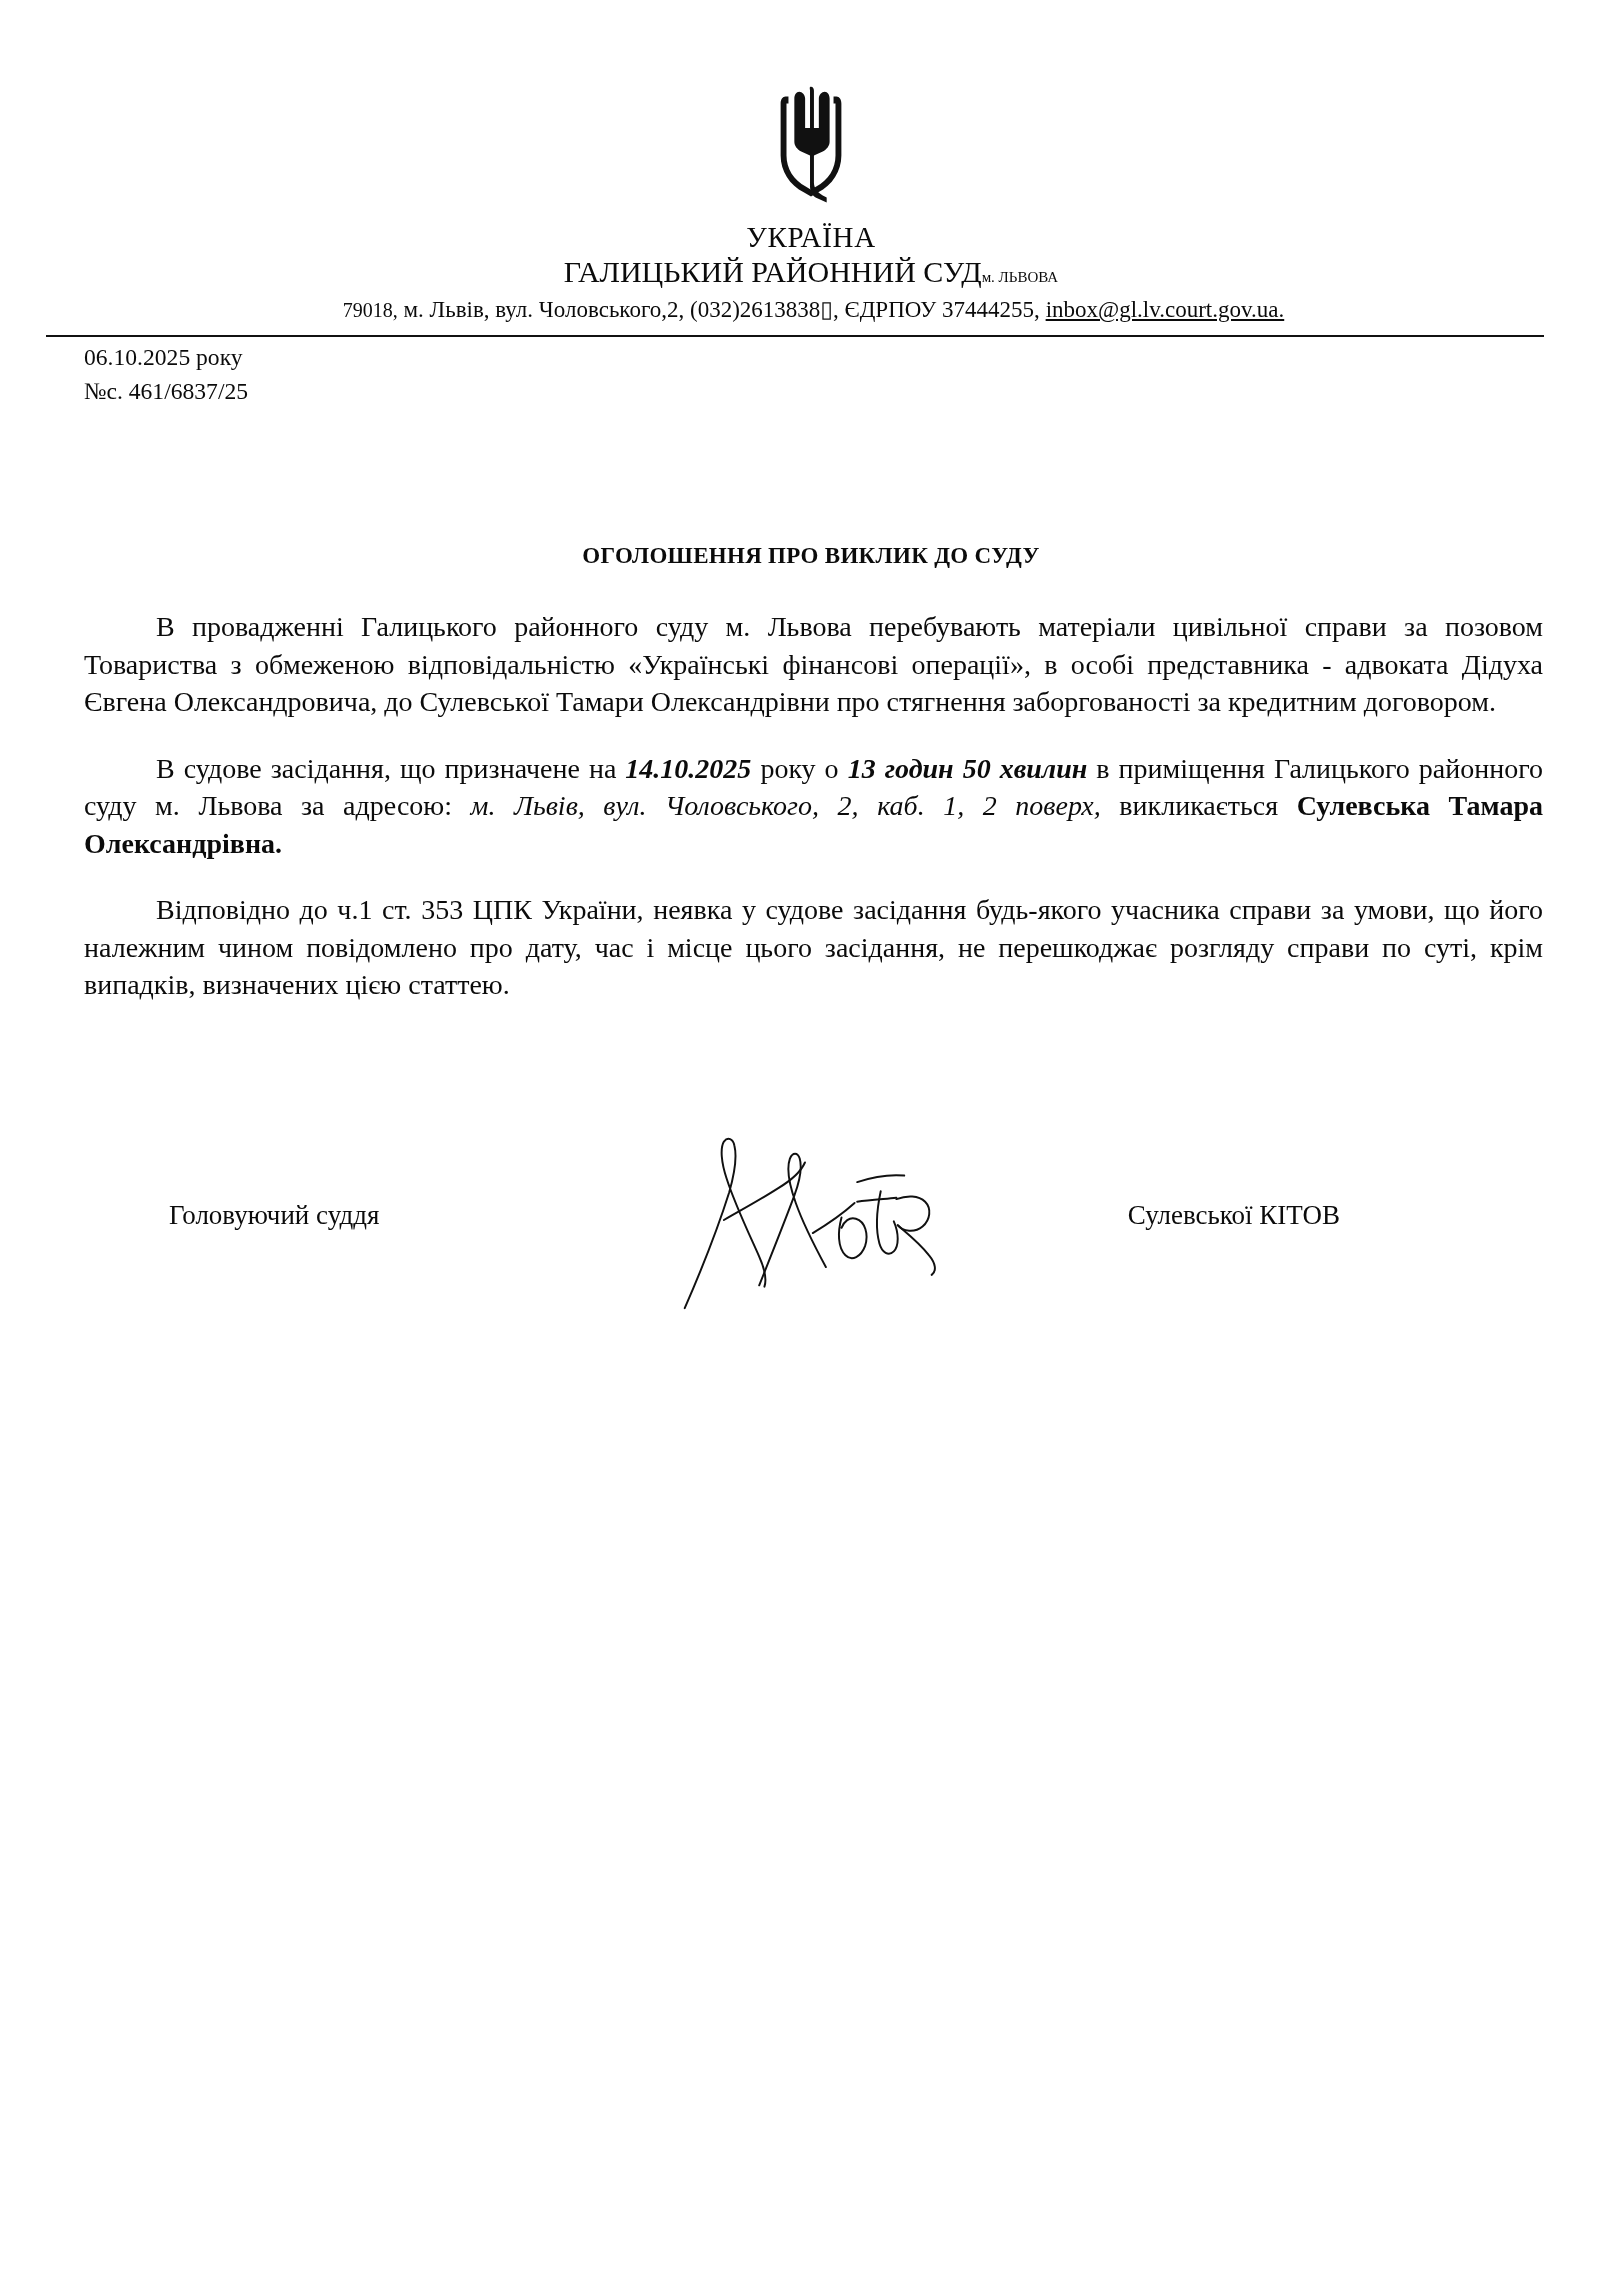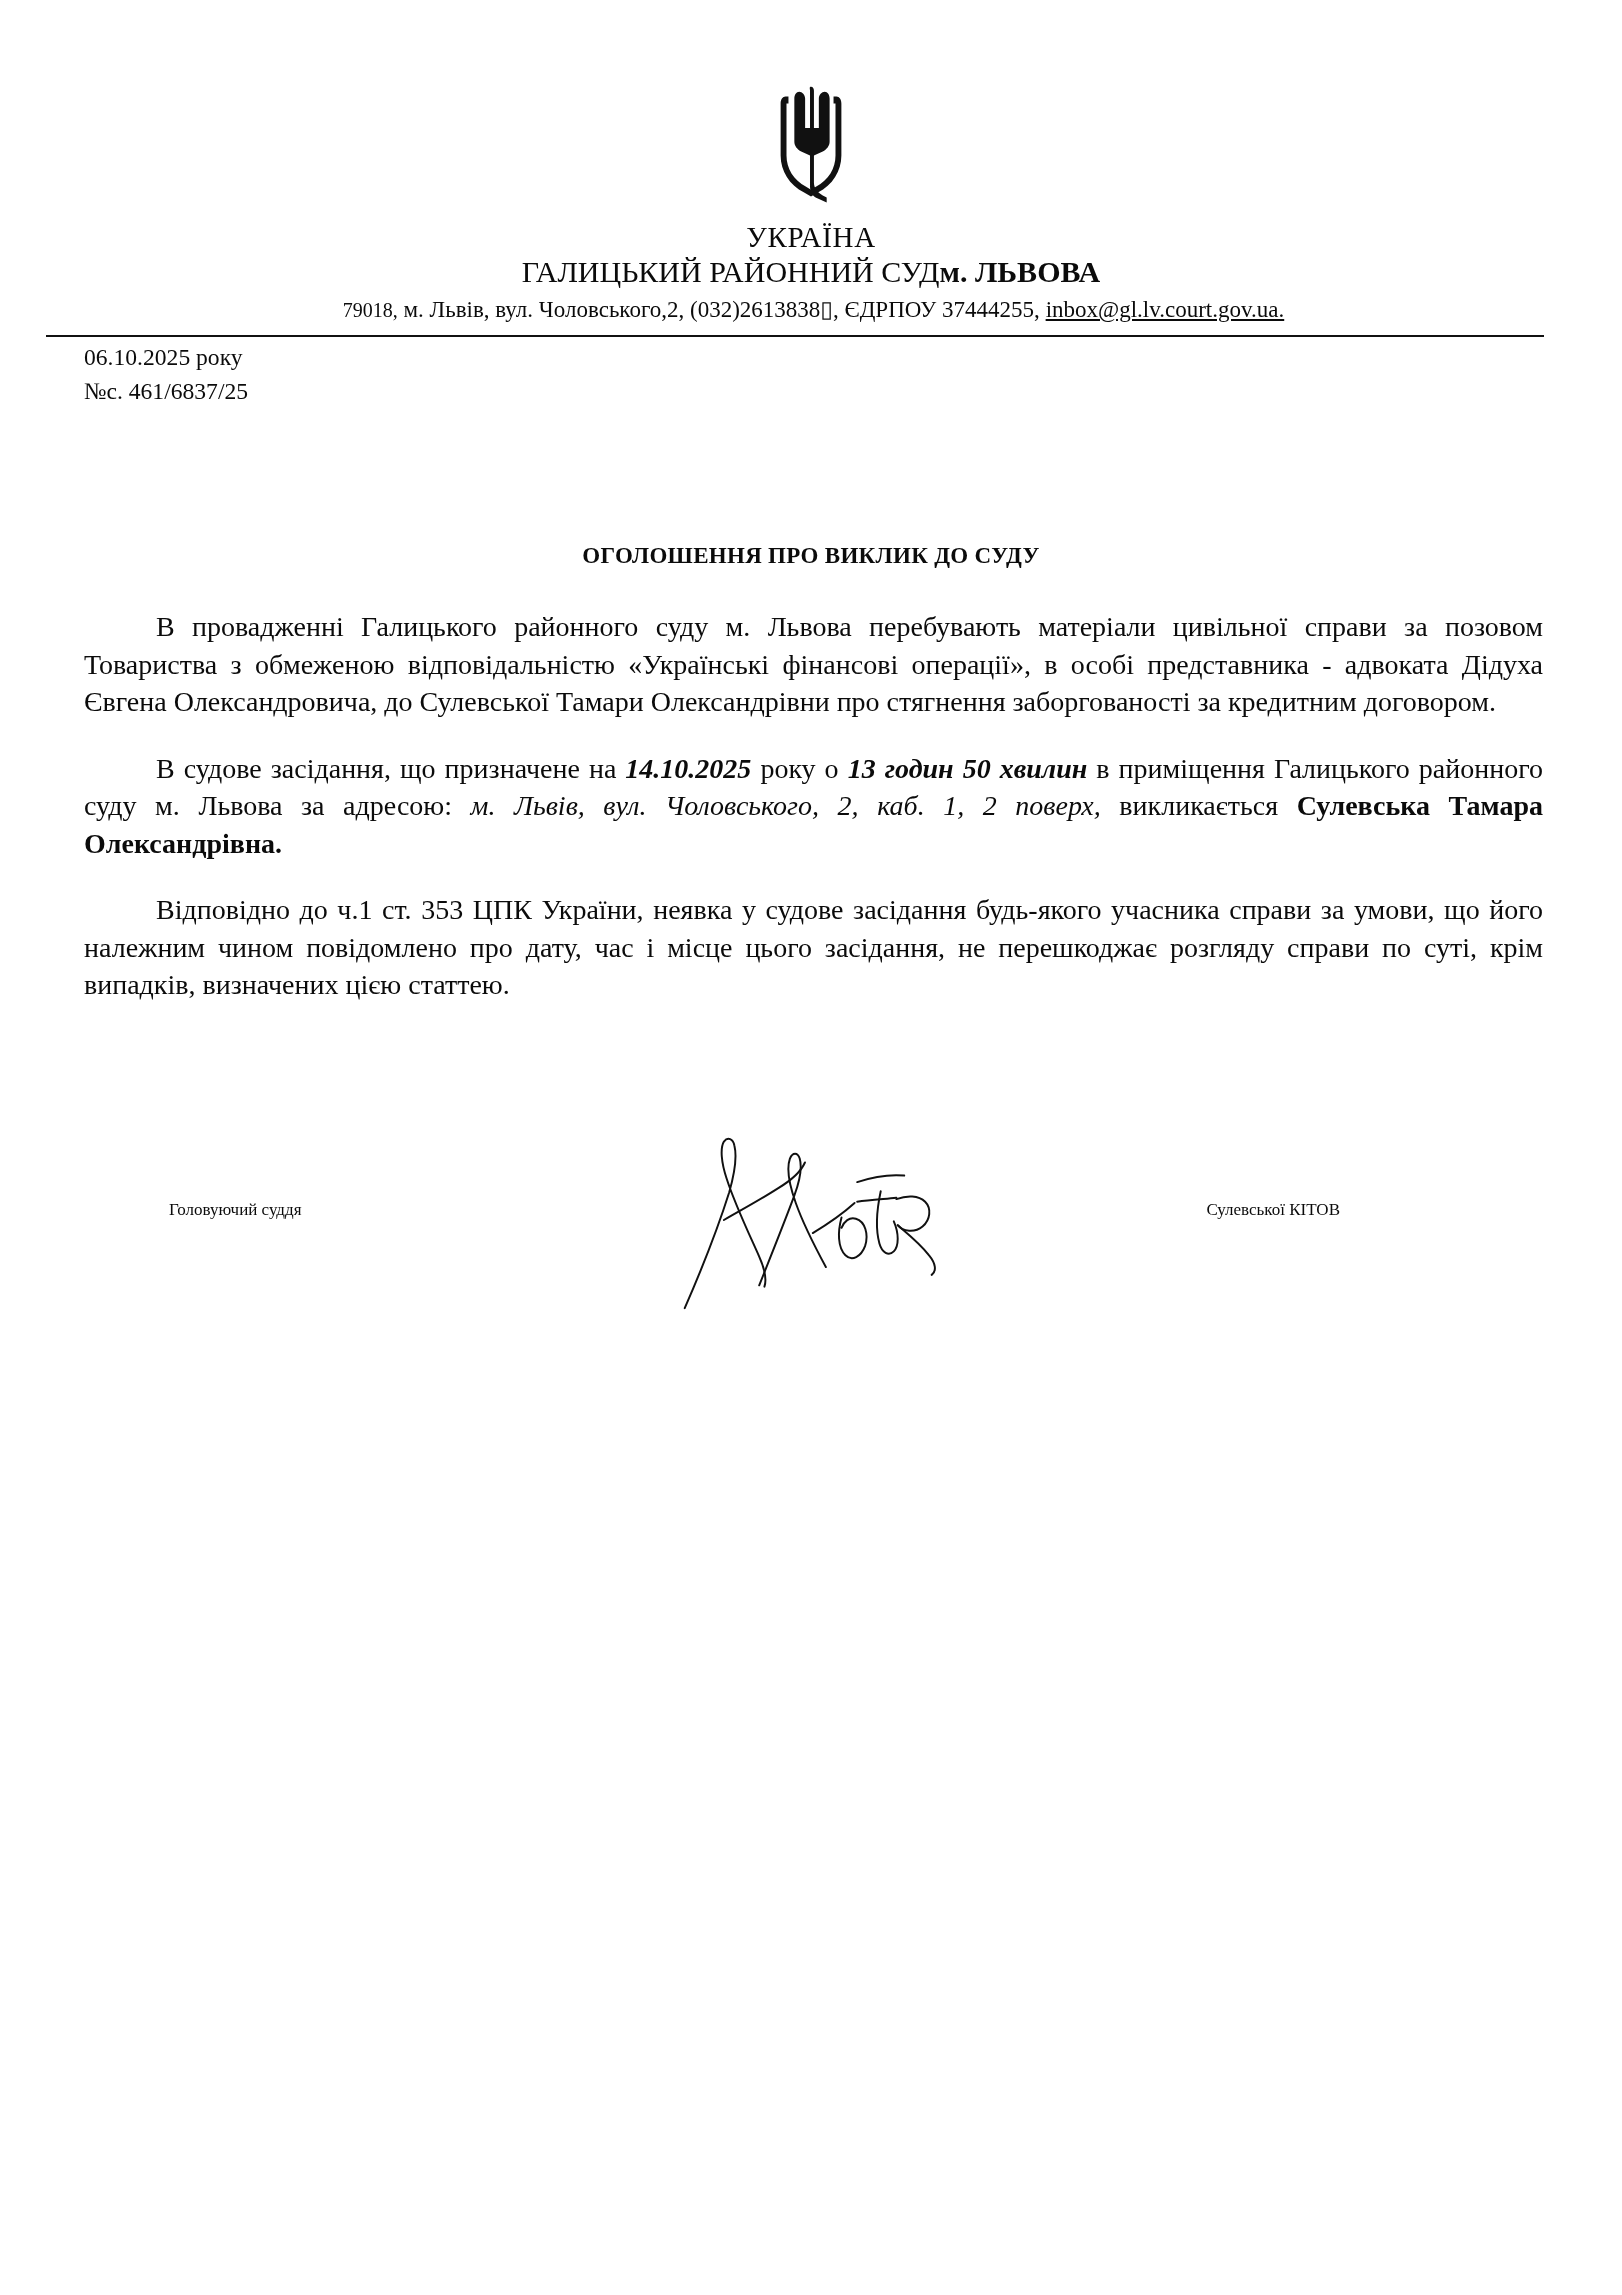--- a/index.html
+++ b/index.html
@@ -49,22 +49,21 @@
     letter-spacing: 0.7px;
     line-height: 1.05;
   }
   .court-name {
     font-size: 30px;
     line-height: 1.1;
     margin-top: 2.6px;
     white-space: nowrap;
   }
   .court-name .small {
-    font-size: 30px;
-    font-weight: bold;
+    font-size: 15px;
   }
 
   
   .address-line {
     position: absolute;
     top: 296px;
     left: 84px;
     width: 1459px;
     font-size: 23px;
     line-height: 1.25;
@@ -132,21 +131,21 @@
   .b {
     font-weight: bold;
   }
 
   
   .sign-row {
     position: absolute;
     top: 1200px;
     left: 84px;
     width: 1459px;
-    font-size: 17px;
+    font-size: 27px;
     display: flex;
     justify-content: space-between;
     align-items: flex-start;
   }
   .sign-left {
     padding-left: 85px;
   }
   .sign-right {
     padding-right: 203px;
   }

